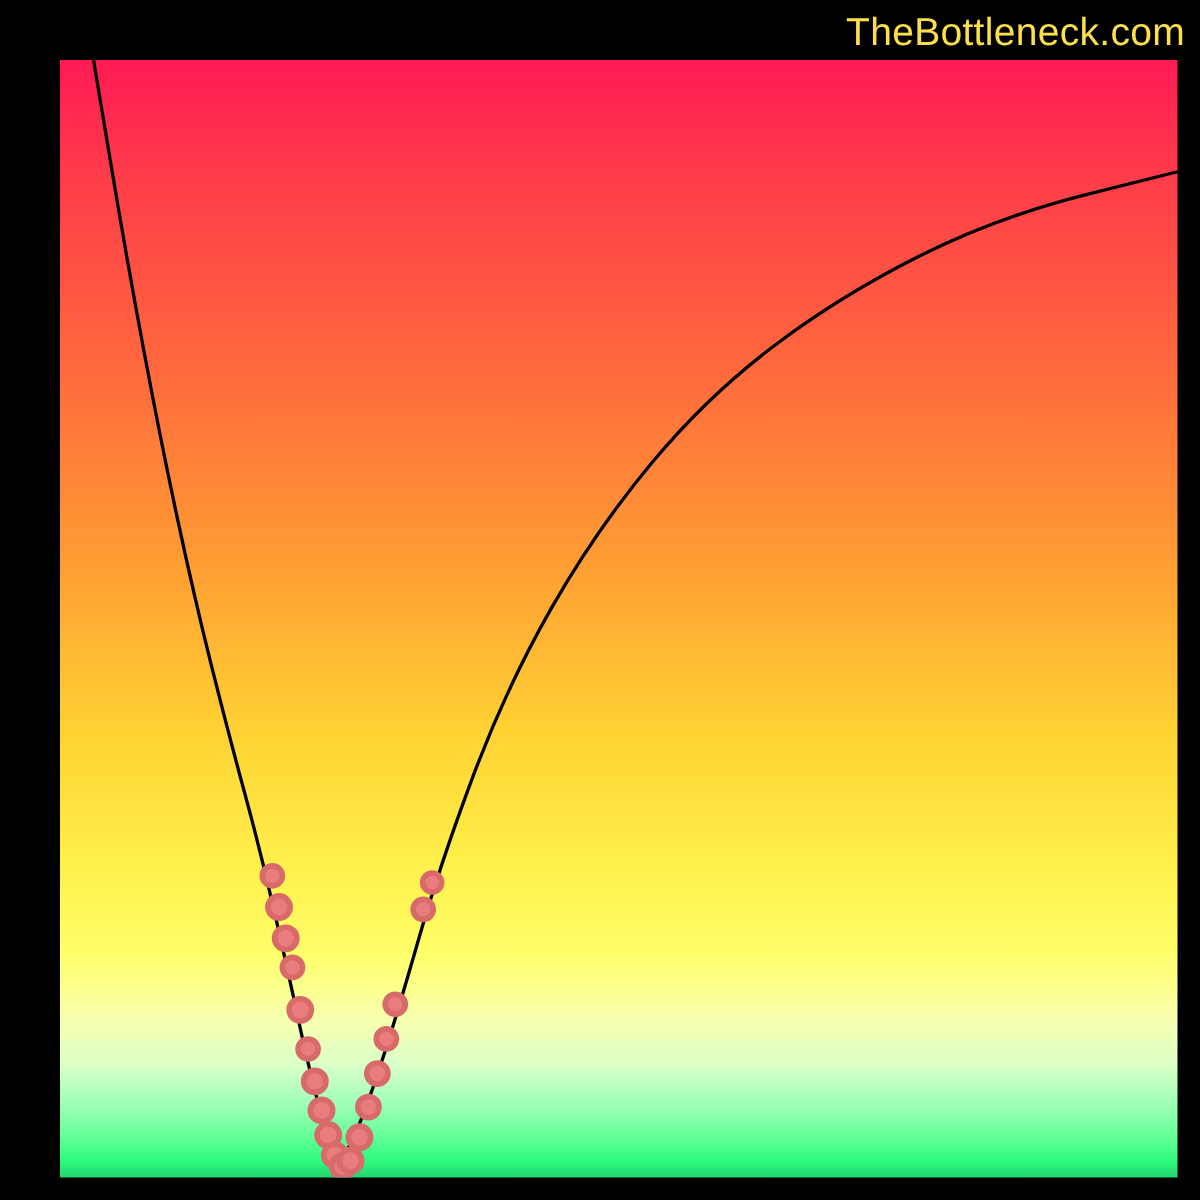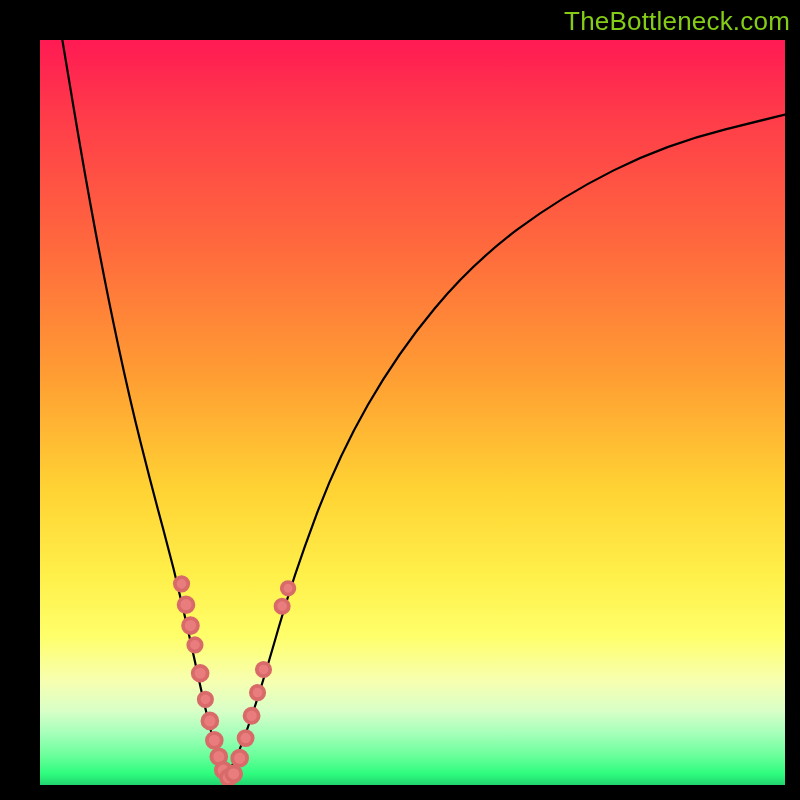--- a/index.html
+++ b/index.html
@@ -42,21 +42,21 @@
       #2efc7e 98.5%,
       #22d46f 100%
     );
   }
   .watermark {
     position: absolute;
     top: 6px;
     right: 10px;
     font-size: 26px;
     font-weight: 500;
-    color: #84cc16;
+    color: #fde047;
     letter-spacing: 0.2px;
     user-select: none;
   }
   svg.overlay {
     position: absolute;
     left: 40px;
     top: 40px;
     width: 745px;
     height: 745px;
     pointer-events: none;

